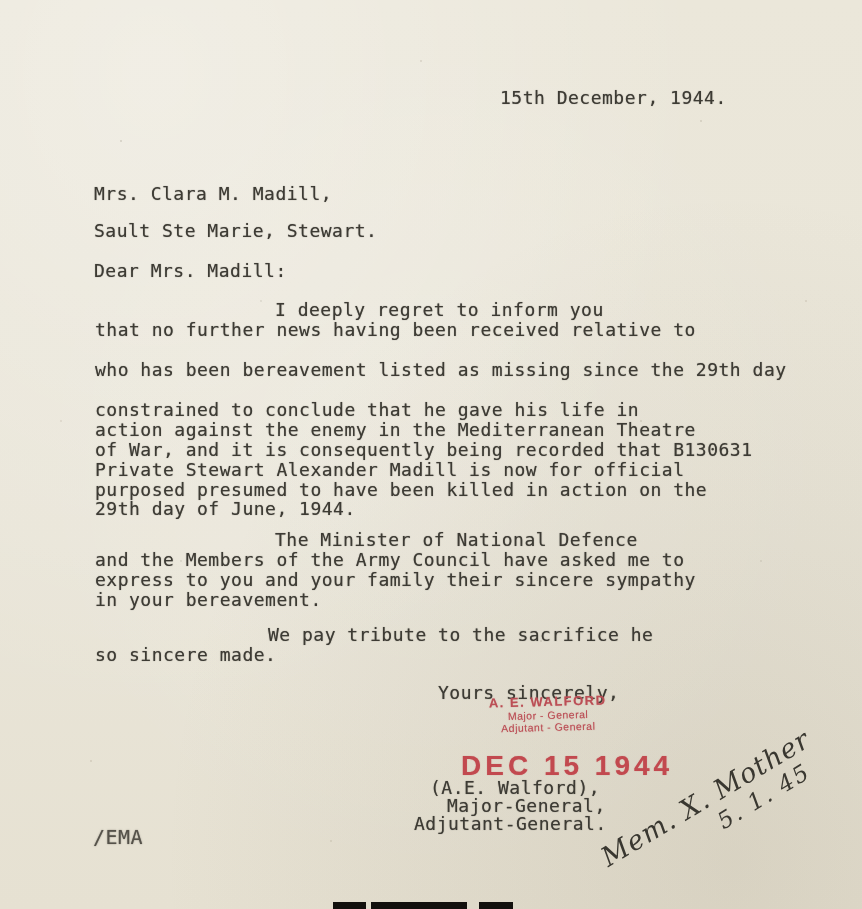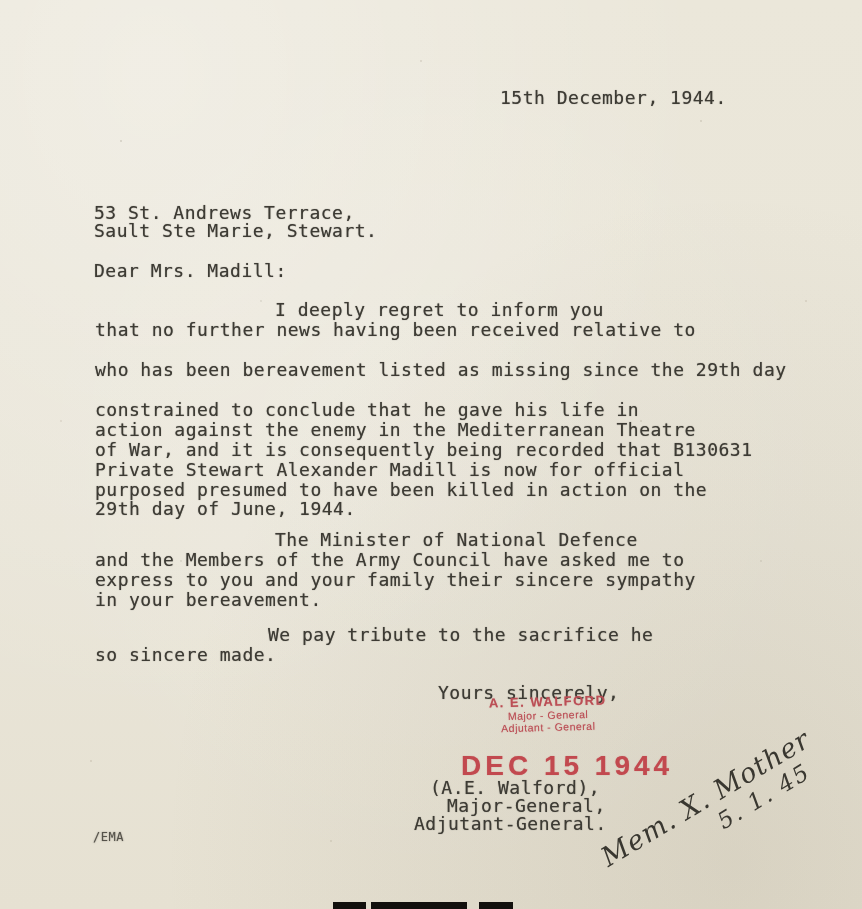--- a/index.html
+++ b/index.html
@@ -35,21 +35,21 @@
       60px 420px 0 0 rgba(110,100,80,0.14);
   }
   .tw{
     position:absolute;
     font-family:"DejaVu Sans Mono","Liberation Mono",monospace;
     font-size:18px;line-height:20px;letter-spacing:0.5px;
     color:#3d3b34;
     text-shadow:0 0 1px rgba(61,59,52,0.65);
     white-space:pre;
   }
-  .faded{color:#55524a;text-shadow:0 0 1.5px rgba(85,82,74,0.7);font-size:12px;}
+  .faded{color:#55524a;text-shadow:0 0 1.5px rgba(85,82,74,0.7);font-size:20px;}
   .stamp-block{
     position:absolute;left:458px;top:695px;width:180px;
     text-align:center;transform:rotate(-1.5deg);
     color:#bb4e55;text-shadow:0 0 1px rgba(187,78,85,0.55);
     font-family:"Liberation Sans",sans-serif;
   }
   .stamp-name{font-size:13px;font-weight:bold;letter-spacing:1.5px;line-height:14px;}
   .stamp-rank{font-size:10.5px;letter-spacing:0.5px;line-height:12px;}
   .date-stamp{
     position:absolute;left:461px;top:750px;
@@ -72,21 +72,21 @@
   .bar3{left:479px;width:34px;}
 </style>
 </head>
 <body>
 
 <div class="paper">
   <div class="speck"></div>
 
   <div class="tw" style="left:500px;top:88px;">15th December, 1944.</div>
 
-  <div class="tw" style="left:94px;top:203px;">53 St. Andrews Terrace,</div>
+  <div class="tw" style="left:94px;top:184px;">Mrs. Clara M. Madill,</div>
   <div class="tw" style="left:94px;top:221px;">Sault Ste Marie, Stewart.</div>
 
   <div class="tw" style="left:94px;top:261px;">Dear Mrs. Madill:</div>
 
   <div class="tw" style="left:275px;top:300px;">I deeply regret to inform you</div>
   <div class="tw" style="left:95px;top:320px;">that no further news having been received relative to</div>
   <div class="tw" style="left:95px;top:360px;">who has been bereavement listed as missing since the 29th day</div>
   <div class="tw" style="left:95px;top:400px;">constrained to conclude that he gave his life in</div>
   <div class="tw" style="left:95px;top:420px;">action against the enemy in the Mediterranean Theatre</div>
   <div class="tw" style="left:95px;top:440px;">of War, and it is consequently being recorded that B130631</div>

